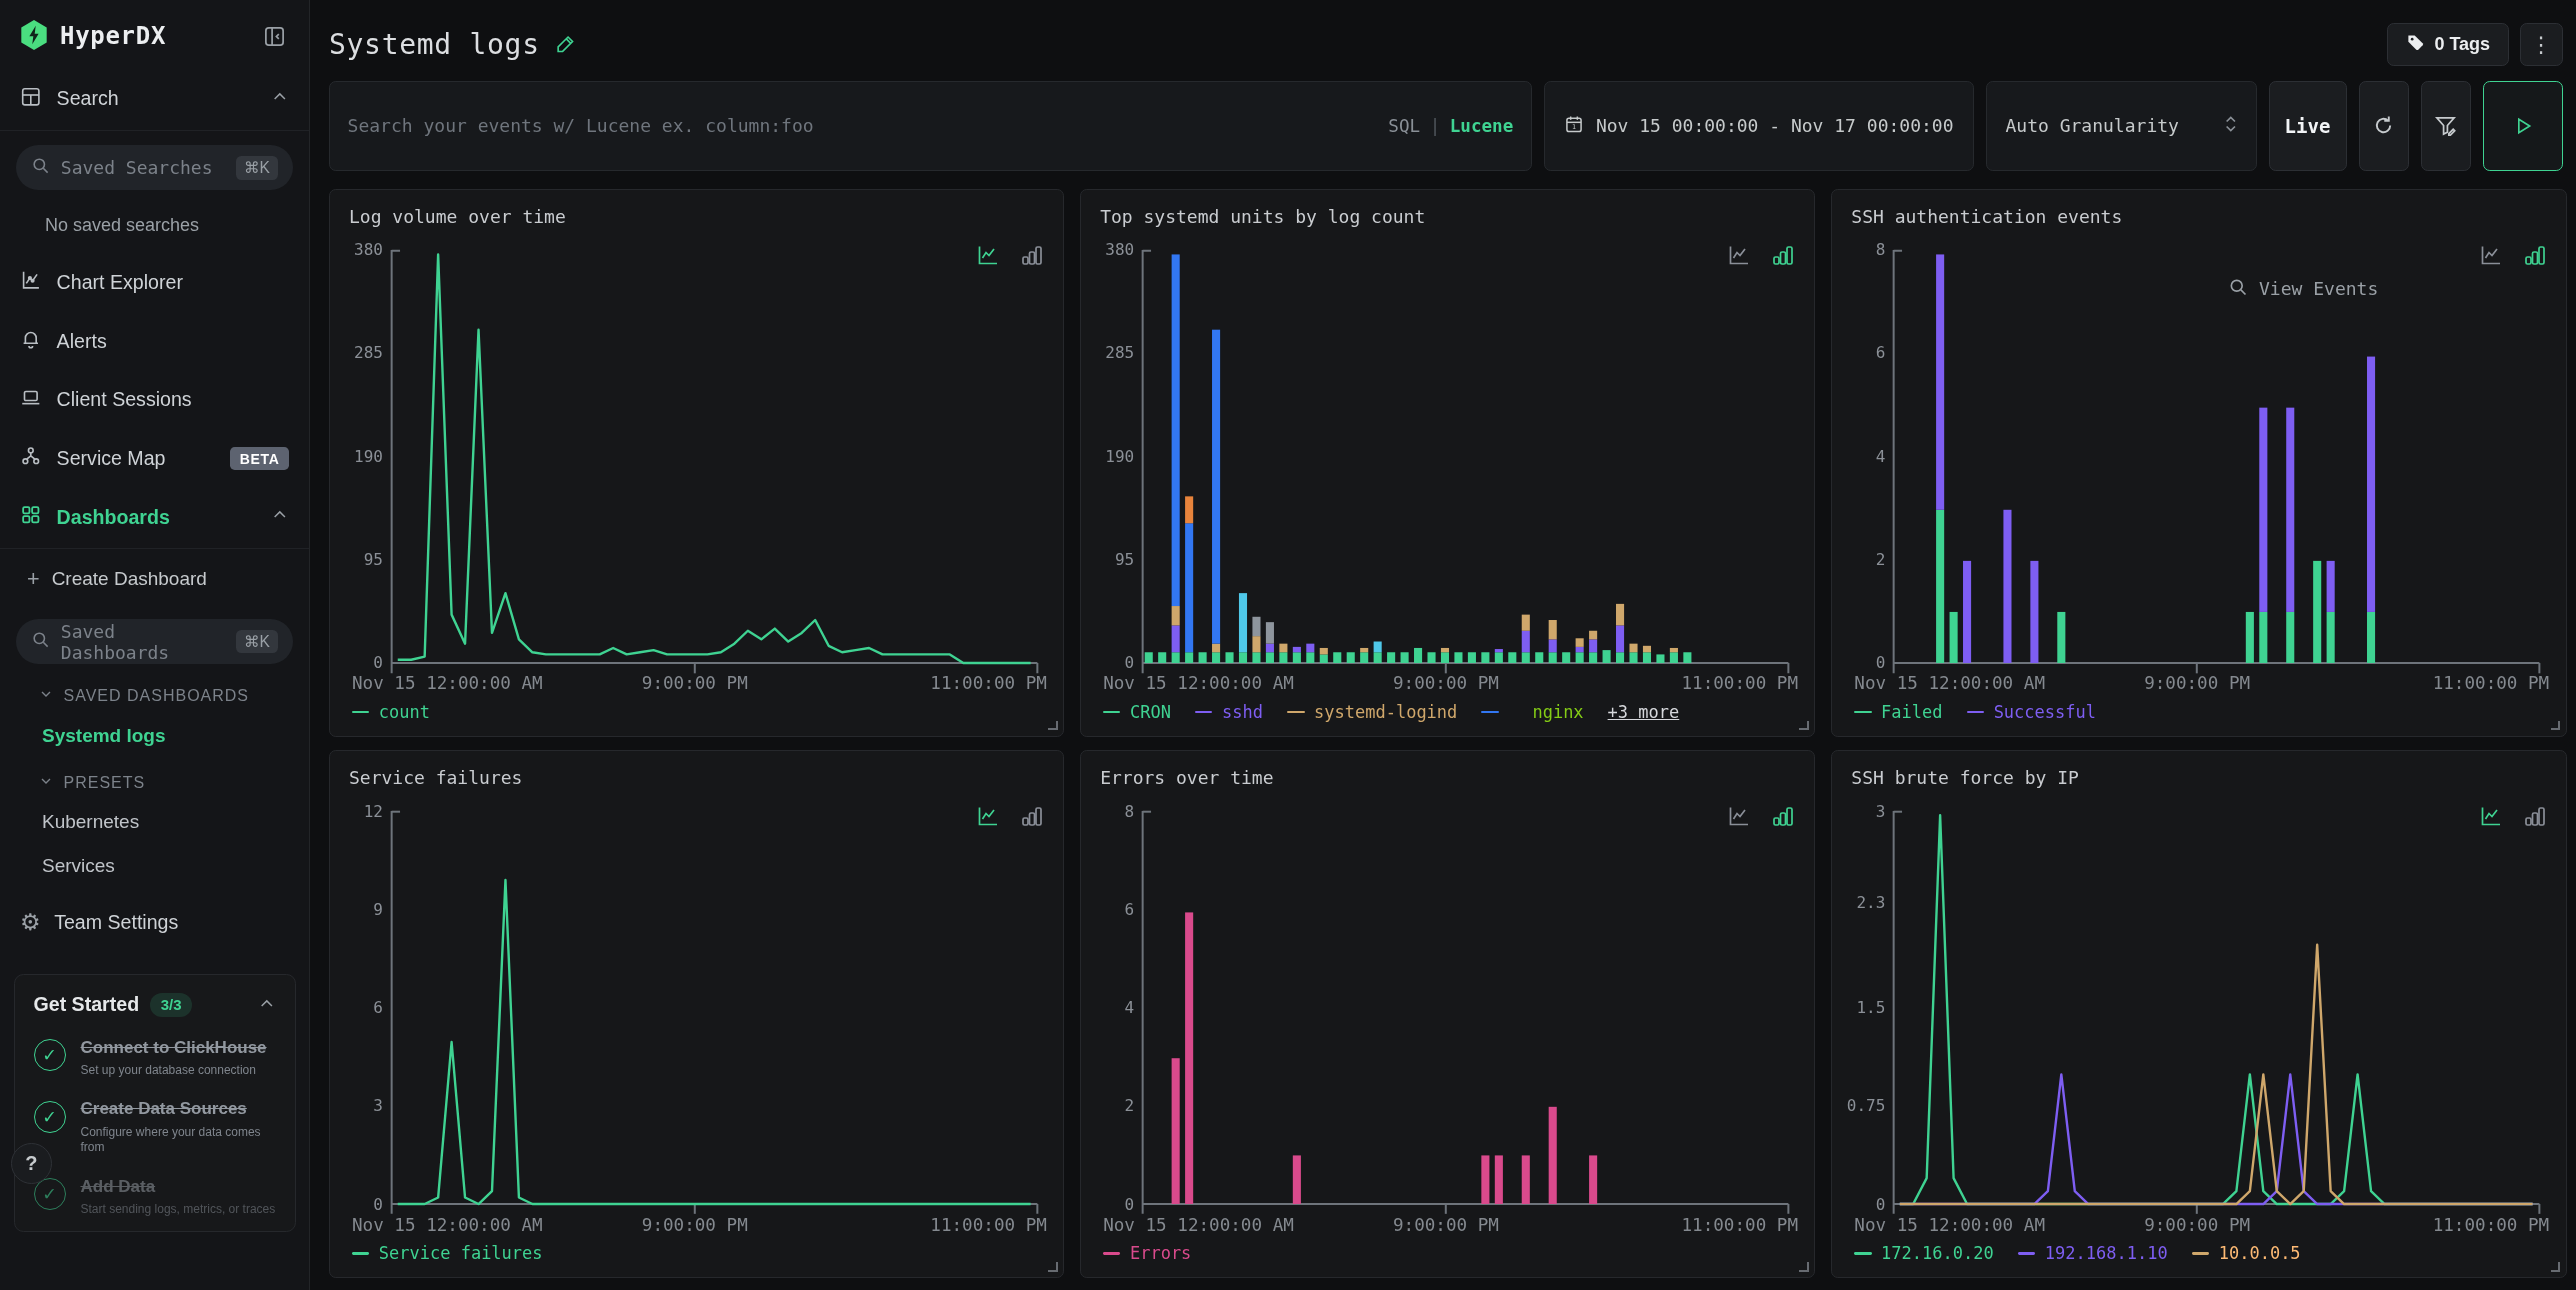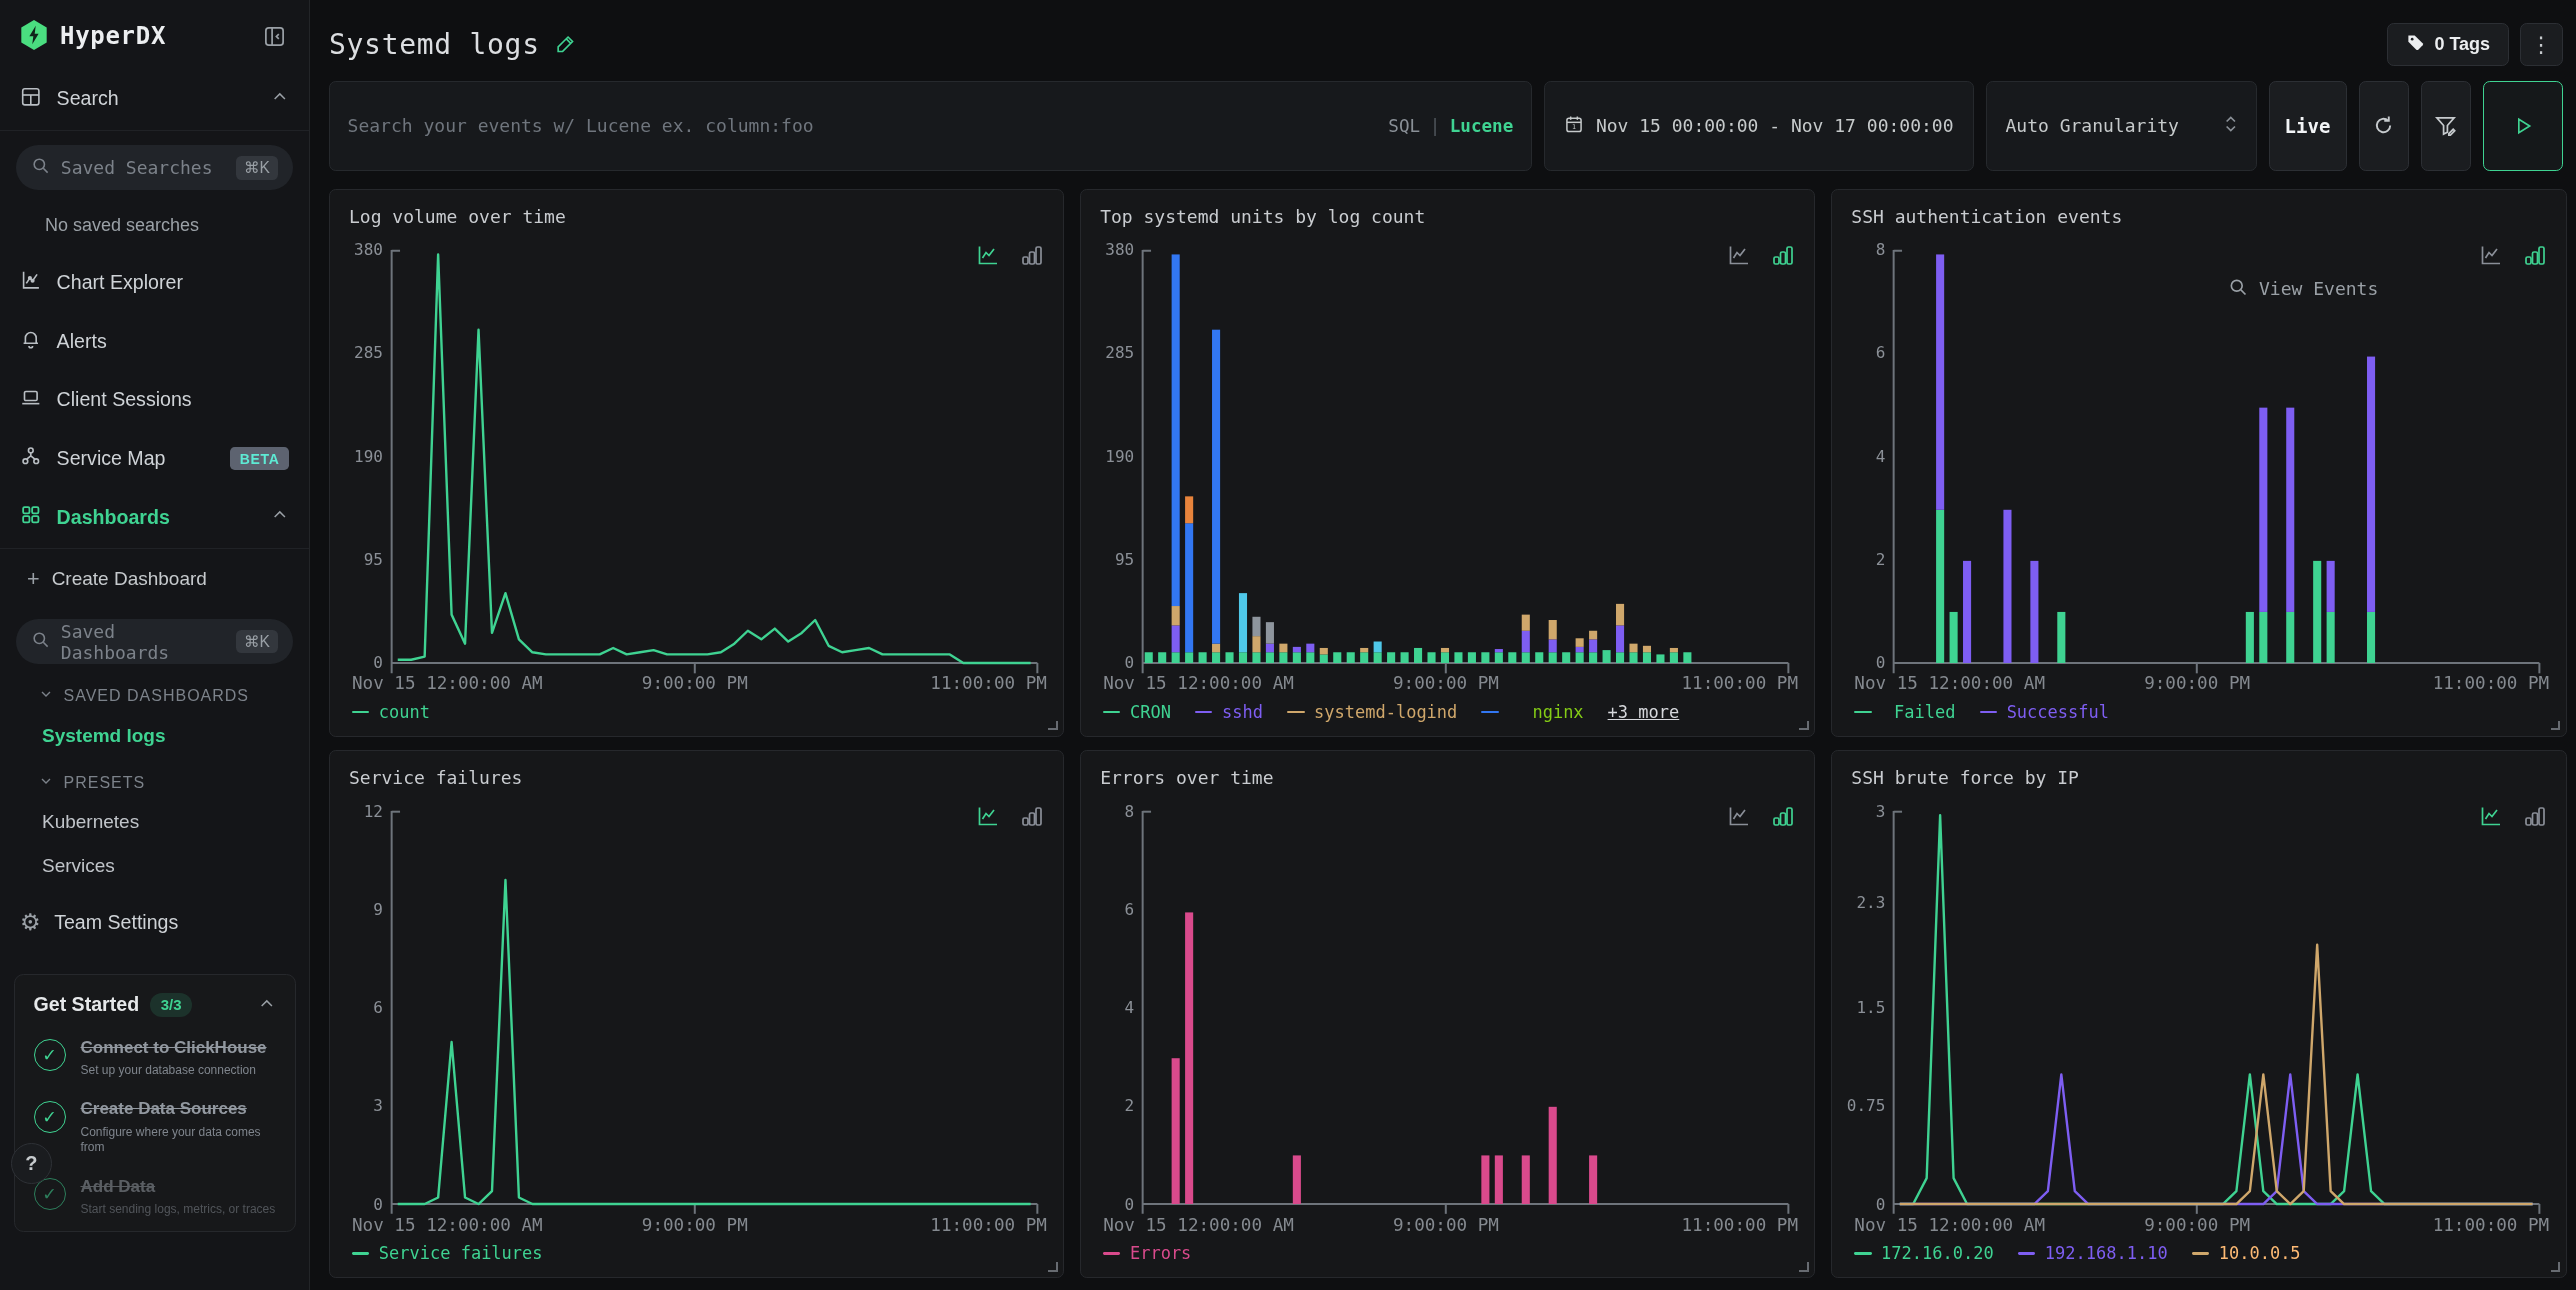--- a/index.html
+++ b/index.html
@@ -13,21 +13,21 @@
   .logo-row { display:flex; align-items:center; gap:12px; padding:20px 20px 17.6px 20px; }
   .brand { font-family:"DejaVu Sans Mono", monospace; font-weight:700; font-size:24px; color:#eceef0; letter-spacing:0.7px; }
   .collapse-btn { margin-left:auto; width:30px; height:30px; display:flex; align-items:center; justify-content:center; cursor:pointer; }
   .side-row { display:flex; align-items:center; gap:15px; padding:16px 20px; font-size:19.6px; color:#cfd3d7; cursor:pointer; }
   .side-row .chev { margin-left:auto; }
   .side-row.active { color:#3fd392; font-weight:700; }
   .divider { border-top:0.7px solid #202226; margin:1.4px 0; }
   .pill-input { margin:13.5px 16px 6.8px 16px; background:#212429; border-radius:676px; height:45px; display:flex; align-items:center; gap:10.8px; padding:0 15px; color:#7c828a; font-family:"DejaVu Sans Mono", monospace; font-size:18px; cursor:text; }
   .kbd { margin-left:auto; background:#33373d; border-radius:5.4px; padding:2.7px 8px; font-size:15.6px; color:#9aa0a6; font-family:"Liberation Sans", sans-serif; }
   .empty-note { padding:17.6px 20px 17.6px 45px; font-size:18px; color:#9aa0a6; }
-  .beta { margin-left:auto; background:#5d6370; color:#5eead4; font-size:14px; font-weight:700; letter-spacing:0.7px; padding:3.4px 9.5px; border-radius:4.7px; }
+  .beta { margin-left:auto; background:#5d6370; color:#ffffff; font-size:14px; font-weight:700; letter-spacing:0.7px; padding:3.4px 9.5px; border-radius:4.7px; }
   .create-dash { display:flex; align-items:center; gap:12px; padding:16px 20px 13.5px 27px; font-size:19px; color:#c6cacd; cursor:pointer; }
   .plus { font-size:21.6px; color:#9aa0a6; }
   .group-head { display:flex; align-items:center; gap:9.5px; padding:15px 20px 8px 38px; font-size:16px; letter-spacing:1px; color:#7c828a; cursor:pointer; }
   .group-item { padding:10.8px 20px 10.8px 42px; font-size:19px; color:#c0c4c9; cursor:pointer; }
   .group-item.active { color:#3fd392; font-weight:700; }
   .team-row { display:flex; align-items:center; gap:13.5px; padding:23px 20px; font-size:19.6px; color:#cfd3d7; cursor:pointer; }
   .gear-glyph { font-size:23px; color:#9aa0a6; line-height:1; }
 
   .get-started { margin:17.6px 13.5px 9.5px 13.5px; background:#17181a; border:0.7px solid #26282c; border-radius:9.5px; padding:17.6px 19px 13.5px 19px; }
   .gs-head { display:flex; align-items:center; gap:10.8px; }
@@ -572,21 +572,21 @@
             <div class="ylab" style="top: calc(50% - 9.5px);">4</div>
             <div class="ylab" style="top: calc(75% - 9.5px);">2</div>
             <div class="ylab" style="top: calc(100% - 9.5px);">0</div>
             <div class="xlab l">Nov 15 12:00:00 AM</div>
             <div class="xlab m">9:00:00 PM</div>
             <div class="xlab r">11:00:00 PM</div>
           </div>
           <div class="legend">
             <span class="leg-item">
               <span class="leg-dash" style="background: rgb(63, 211, 146);"></span>
-              <span style="color: rgb(63, 211, 146); margin-left: 13px;">Failed</span>
+              <span style="color: rgb(63, 211, 146);">Failed</span>
             </span>
             <span class="leg-item">
               <span class="leg-dash" style="background: rgb(126, 94, 242);"></span>
               <span style="color: rgb(126, 94, 242);">Successful</span>
             </span>
           </div>
           <span class="resize-handle"></span>
         </section>
         <section class="panel">
           <div class="panel-title mono">Service failures</div>

